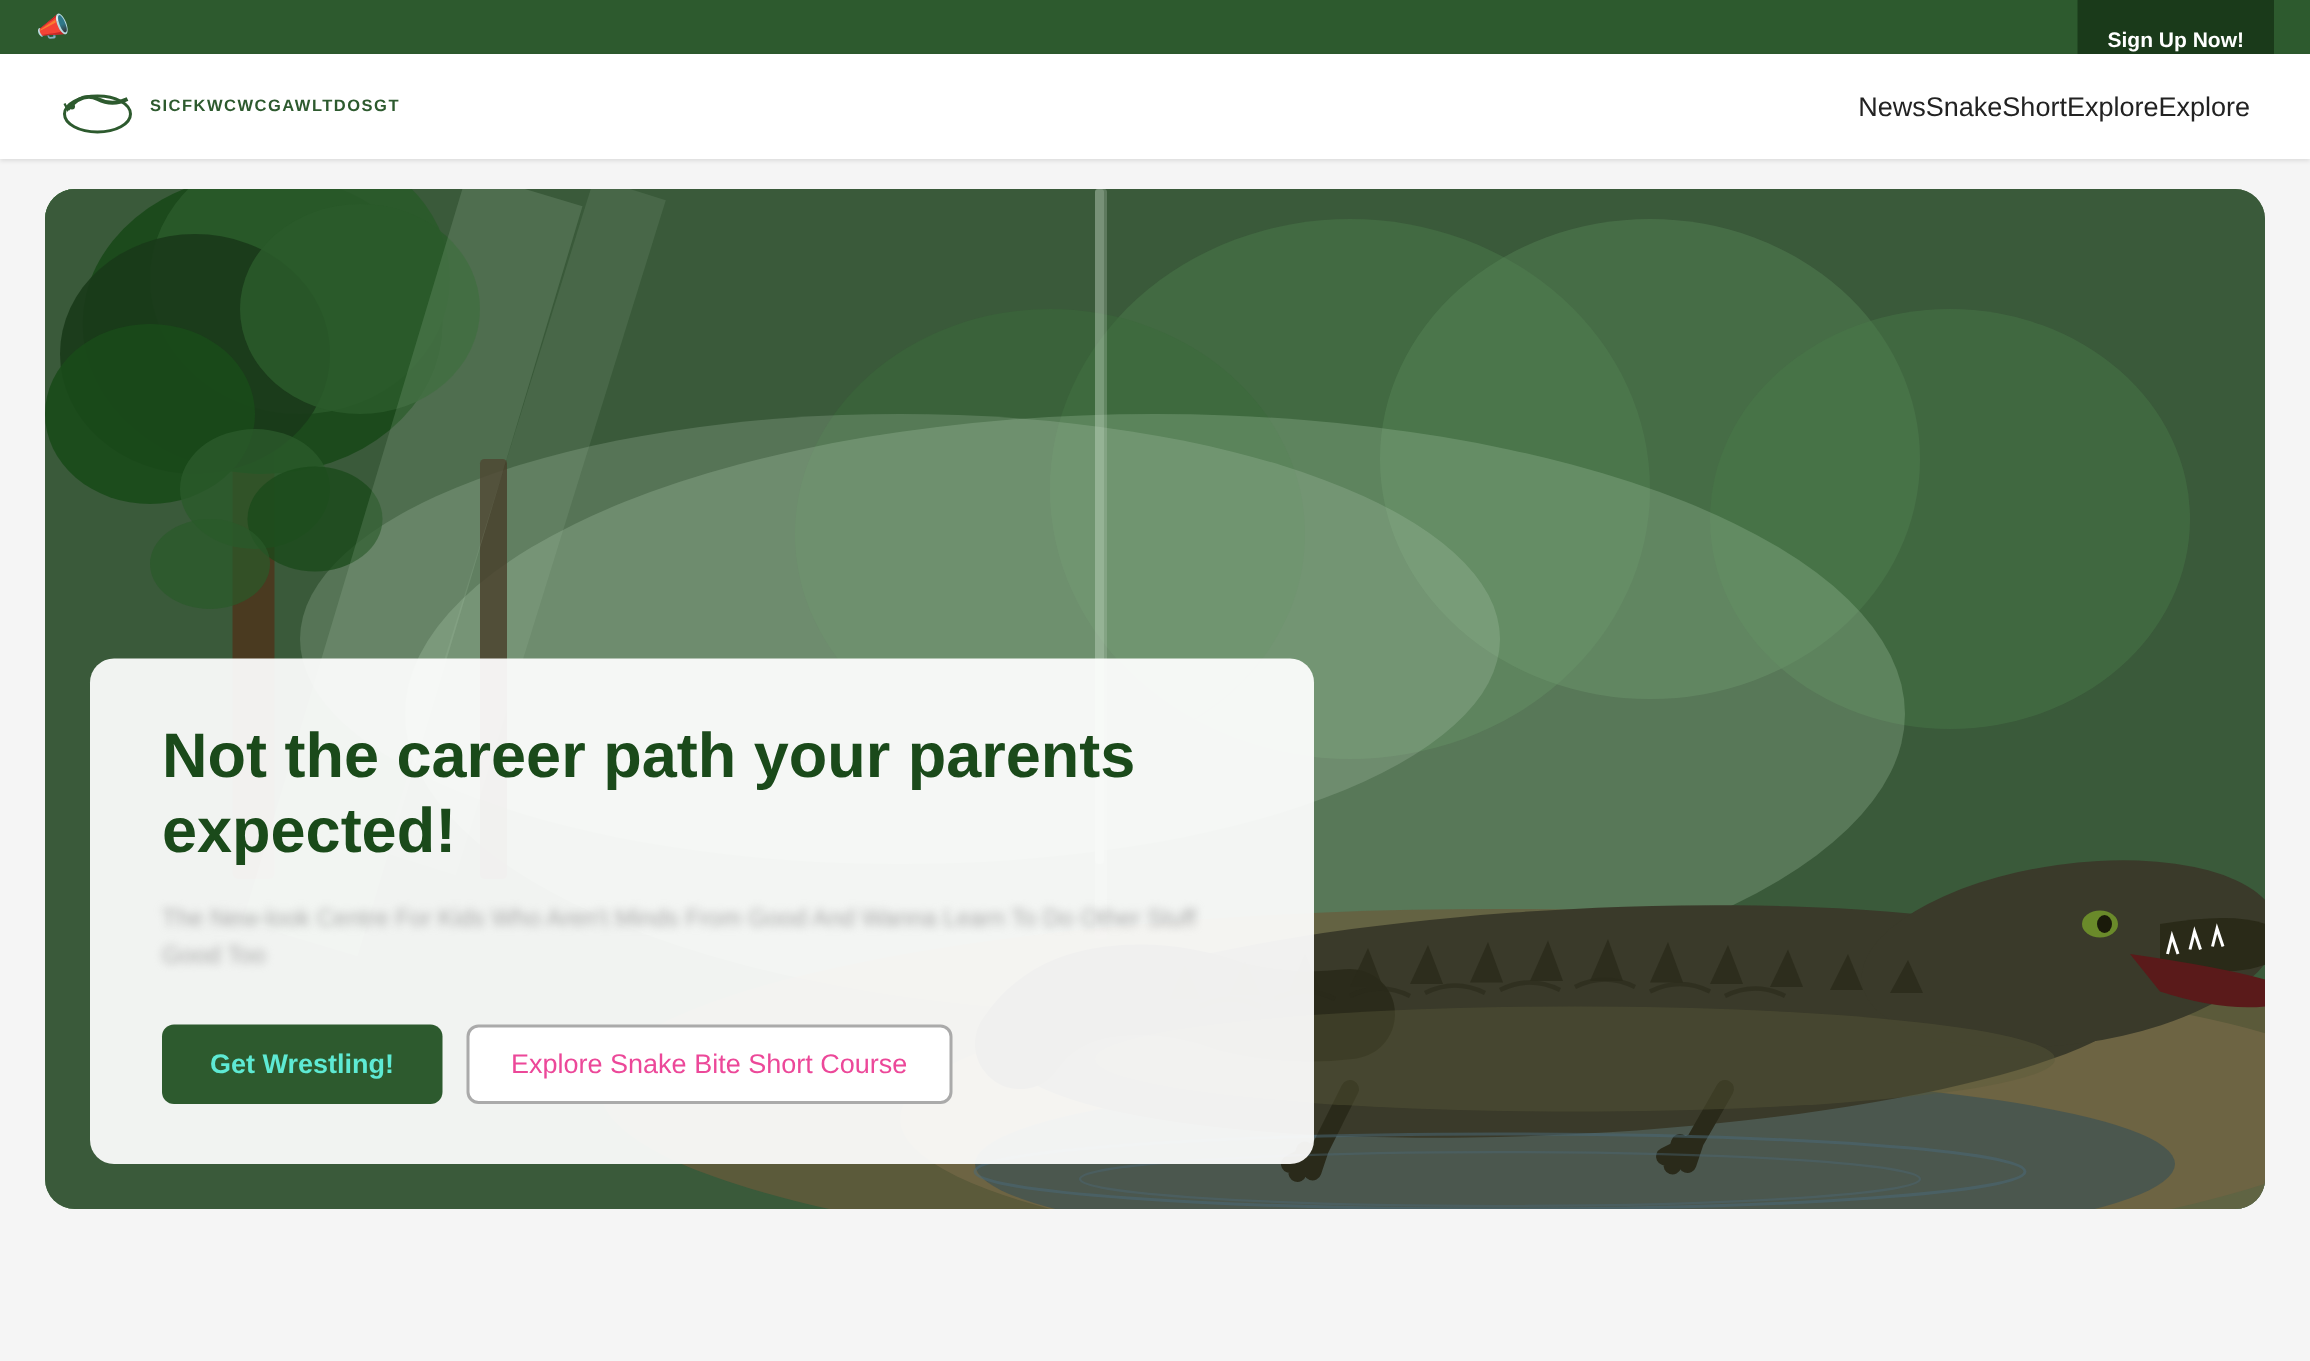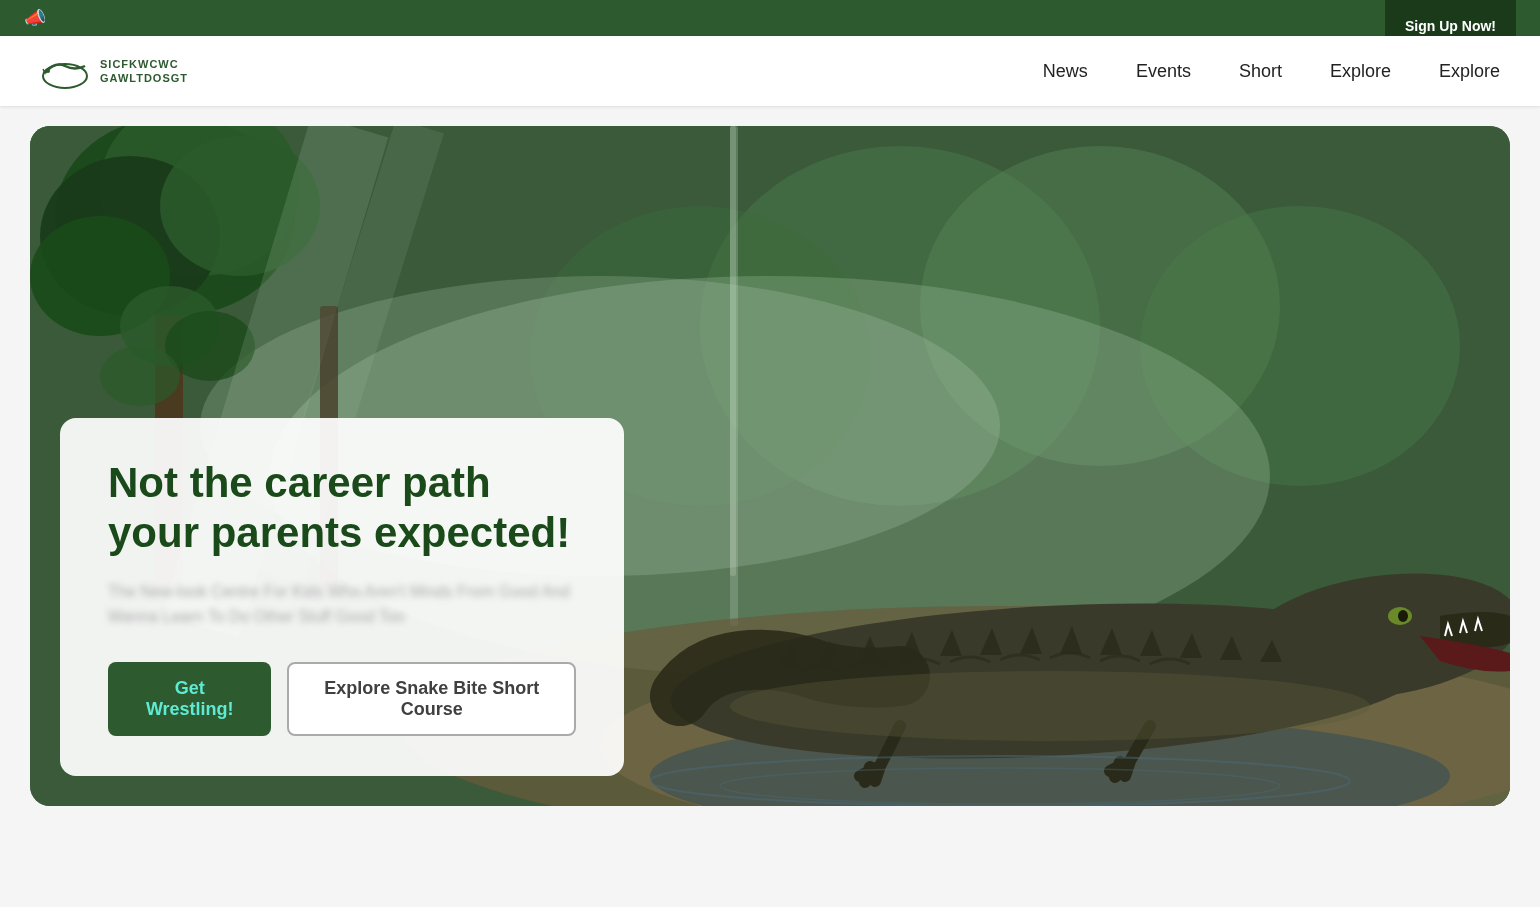--- a/index.html
+++ b/index.html
@@ -66,32 +66,31 @@
       gap: 10px;
     }
 
     .logo-icon {
       width: 50px;
       height: 40px;
     }
 
     .logo-text {
       display: flex;
-      flex-direction: column;
+      flex-direction: row;
       font-size: 11px;
       font-weight: bold;
       color: #2d5a2e;
       line-height: 1.3;
       letter-spacing: 1px;
     }
 
     .nav {
       display: flex;
       align-items: center;
-      gap: 48px;
     }
 
     .nav-item {
       font-size: 18px;
       color: #222;
       cursor: pointer;
       text-decoration: none;
       font-weight: 400;
     }
 
@@ -149,21 +148,21 @@
       width: 100%;
       height: 100%;
       z-index: 2;
     }
 
     
     .hero-content-card {
       position: absolute;
       bottom: 30px;
       left: 30px;
-      width: 564px;
+      width: 816px;
       background: rgba(255, 255, 255, 0.93);
       border-radius: 16px;
       padding: 40px 48px 40px 48px;
       z-index: 10;
     }
 
     .hero-headline {
       font-size: 42px;
       font-weight: 800;
       color: #1a4a1a;
@@ -192,26 +191,26 @@
       border: none;
       padding: 16px 32px;
       border-radius: 8px;
       font-size: 18px;
       font-weight: 600;
       cursor: pointer;
     }
 
     .btn-secondary {
       background: #fff;
-      color: #404040;
+      color: #ec4899;
       border: 2px solid #aaa;
       padding: 14px 28px;
       border-radius: 8px;
       font-size: 18px;
-      font-weight: 700;
+      font-weight: 400;
       cursor: pointer;
     }
   </style>
 </head>
 <body>
 
 <div class="announcement-bar">
   <div class="announcement-left">
     <span class="megaphone-icon">📣</span>
   </div>
@@ -228,21 +227,21 @@
       <path d="M3 18 L5 22 L7 18" stroke="#2d5a2e" stroke-width="1.5" fill="none"></path>
     </svg>
     <div class="logo-text">
       <span>SICFKWCWC</span>
       <span>GAWLTDOSGT</span>
     </div>
   </div>
 
   <nav class="nav">
     <a class="nav-item">News</a>
-    <a class="nav-item">Events</a>
+    <a class="nav-item">Snake</a>
     <a class="nav-item">Short</a>
     <a class="nav-item">Explore</a>
     <a class="nav-item">Explore</a>
   </nav>
 </header>
 
 <div class="hero-container">
 
   <div class="hero-bg"></div>
 

